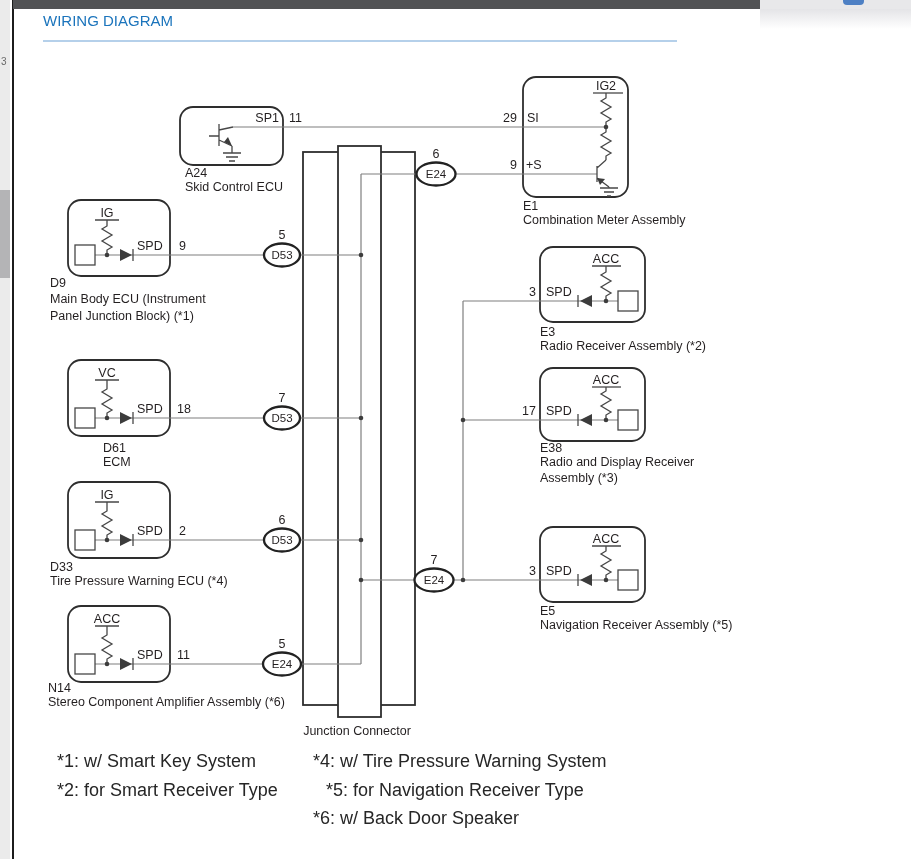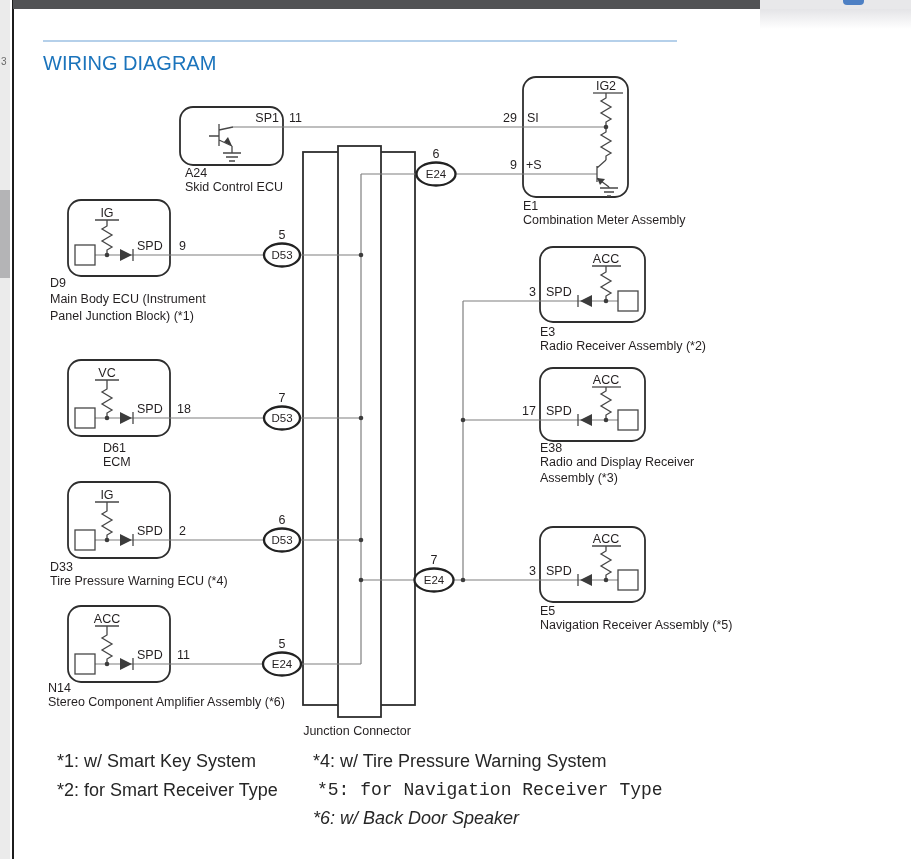--- a/index.html
+++ b/index.html
@@ -9,21 +9,21 @@
   .scroll-track{position:absolute;left:0;top:0;width:10px;height:859px;background:#ebebeb;}
   .scroll-thumb{position:absolute;left:0;top:190px;width:10px;height:88px;background:#b4b4b6;}
   .page-border{position:absolute;left:12px;top:0;width:2px;height:859px;background:#1c1c1c;}
   .topbar-dark{position:absolute;left:13px;top:0;width:747px;height:9px;background:#515254;}
   .topbar-light{position:absolute;left:760px;top:0;width:151px;height:9px;background:#e8e8ea;}
   .topbar-fade{position:absolute;left:760px;top:9px;width:151px;height:20px;
                background:linear-gradient(#e4e4e7,#ffffff);}
   .blue-pill{position:absolute;left:843px;top:0;width:21px;height:5px;background:#4e80c4;
              border-radius:0 0 4px 4px;}
   .frag{position:absolute;left:1px;top:56px;font-size:10px;color:#6a6a6a;}
-  .page-title{position:absolute;left:43px;top:12px;font-size:20px;color:#1b74bc;margin-top:40px;}
+  .page-title{position:absolute;left:43px;top:12px;font-size:15px;color:#1b74bc;}
   .title-rule{position:absolute;left:43px;top:40px;width:634px;height:2px;background:#b5d0ea;}
   
   .fn{position:absolute;font-size:18px;color:#262626;white-space:nowrap;}
   
   svg{position:absolute;left:0;top:0;}
   .wire{stroke:#7f7f7f;stroke-width:1.2;fill:none;}
   .box{fill:#fff;stroke:#2e2e2e;stroke-width:1.8;}
   .jrect{fill:#fff;stroke:#2e2e2e;stroke-width:1.8;}
   .oval{fill:#fff;stroke:#222;stroke-width:2.3;}
   .sym{stroke:#474747;stroke-width:1.3;fill:none;}
@@ -261,15 +261,15 @@
   <div class="topbar-light"></div>
   <div class="topbar-fade"></div>
   <div class="blue-pill"></div>
 
   <div class="page-title">WIRING DIAGRAM</div>
   <div class="title-rule"></div>
 
   <div class="fn" style="left:57px;top:751px;">*1: w/ Smart Key System</div>
   <div class="fn" style="left:57px;top:780px;">*2: for Smart Receiver Type</div>
   <div class="fn" style="left:313px;top:751px;text-align:right;">*4: w/ Tire Pressure Warning System</div>
-  <div class="fn" style="left:317px;top:780px;font-family:Liberation Mono, monospace;">*5: for Navigation Receiver Type</div>
-  <div class="fn" style="left:313px;top:808px;font-style:italic;">*6: w/ Back Door Speaker</div>
+  <div class="fn" style="left:326px;top:780px;">*5: for Navigation Receiver Type</div>
+  <div class="fn" style="left:313px;top:808px;">*6: w/ Back Door Speaker</div>
 </div>
 
 </body></html>

